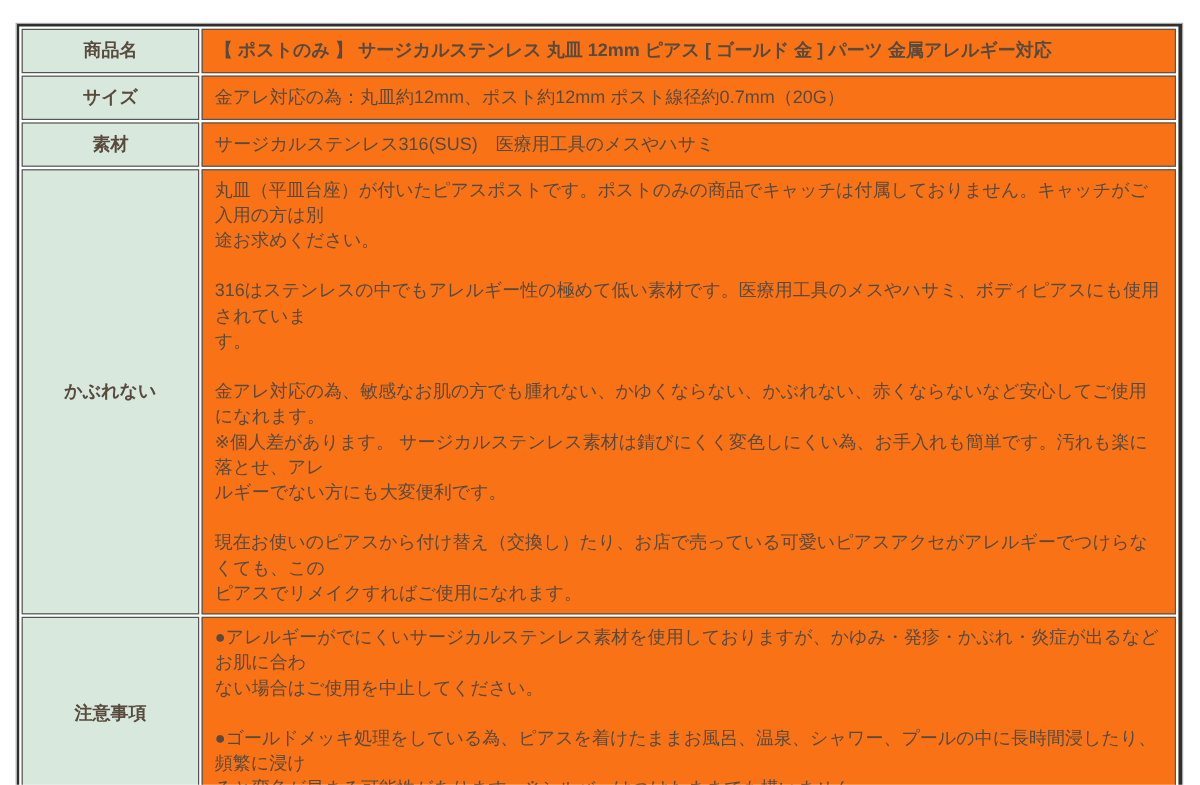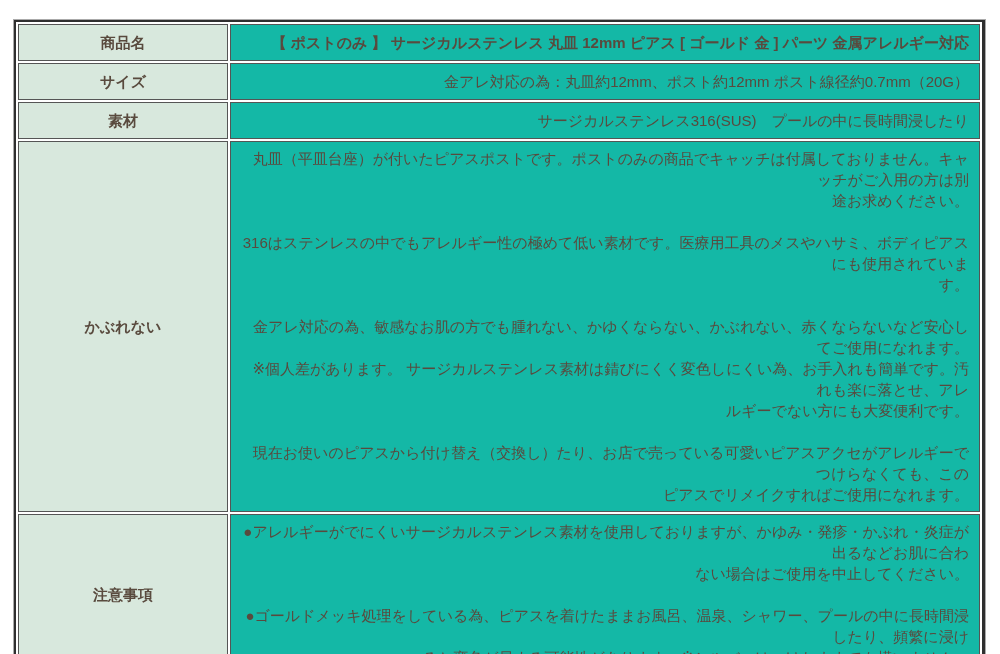--- a/index.html
+++ b/index.html
@@ -30,29 +30,29 @@
     outline:1px solid var(--frame-outer);
   }
   table.spec-table th,
   table.spec-table td{
     border:1px solid var(--cell-border);
     font-size:15px;
     line-height:21px;
     vertical-align:middle;
   }
   table.spec-table th{
-    width:210px;
+    width:148px;
     background:var(--header-bg);
     font-weight:bold;
     text-align:center;
     padding:7px 6px;
   }
   table.spec-table td{
-    background:#14b8a6;
-    text-align:right;
+    background:#f97316;
+    text-align:left;
     padding:6px 10px;
     white-space:pre-line;
   }
   tr.row-product-name td{font-weight:bold;}
 </style>
 </head>
 <body>
 
 <div class="page">
   <table class="spec-table">
@@ -60,21 +60,21 @@
       <tr class="row-product-name">
         <th>商品名</th>
         <td>【 ポストのみ 】 サージカルステンレス 丸皿 12mm ピアス [ ゴールド 金 ] パーツ 金属アレルギー対応</td>
       </tr>
       <tr class="row-size">
         <th>サイズ</th>
         <td>金アレ対応の為：丸皿約12mm、ポスト約12mm ポスト線径約0.7mm（20G）</td>
       </tr>
       <tr class="row-material">
         <th>素材</th>
-        <td>サージカルステンレス316(SUS)　プールの中に長時間浸したり</td>
+        <td>サージカルステンレス316(SUS)　医療用工具のメスやハサミ</td>
       </tr>
       <tr class="row-description">
         <th>かぶれない</th>
         <td>丸皿（平皿台座）が付いたピアスポストです。ポストのみの商品でキャッチは付属しておりません。キャッチがご入用の方は別
 途お求めください。
 
 316はステンレスの中でもアレルギー性の極めて低い素材です。医療用工具のメスやハサミ、ボディピアスにも使用されていま
 す。
 
 金アレ対応の為、敏感なお肌の方でも腫れない、かゆくならない、かぶれない、赤くならないなど安心してご使用になれます。

